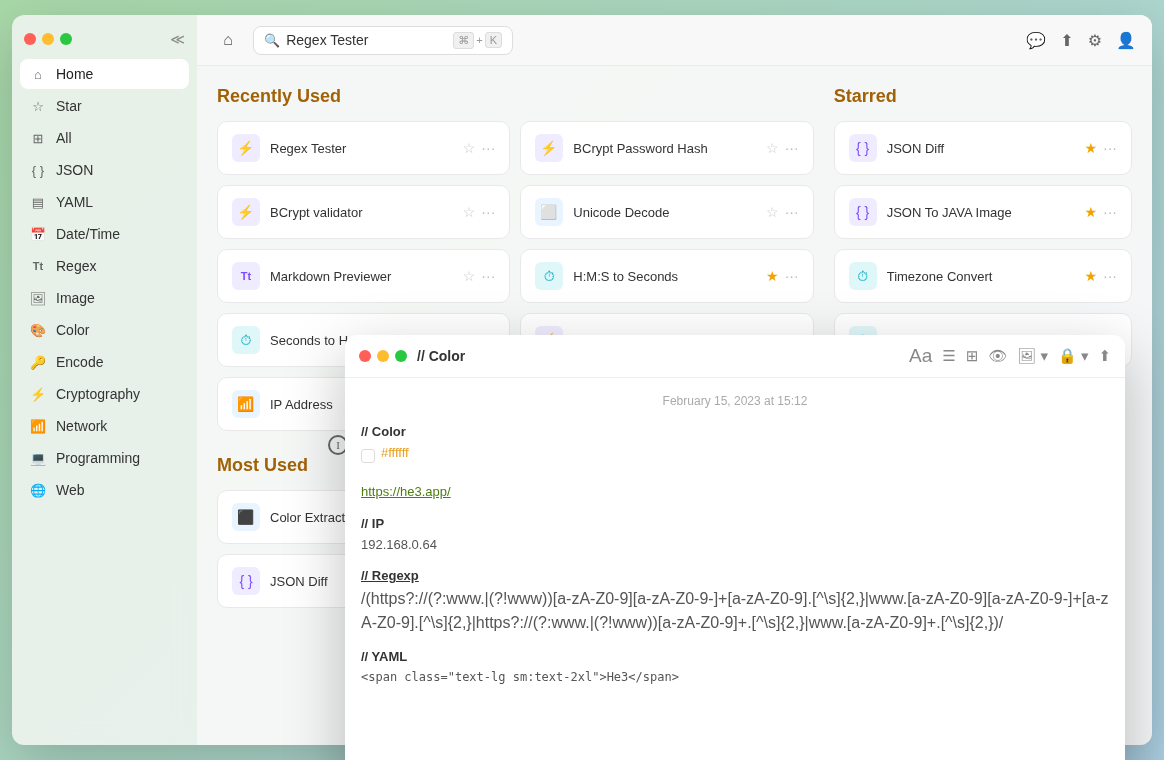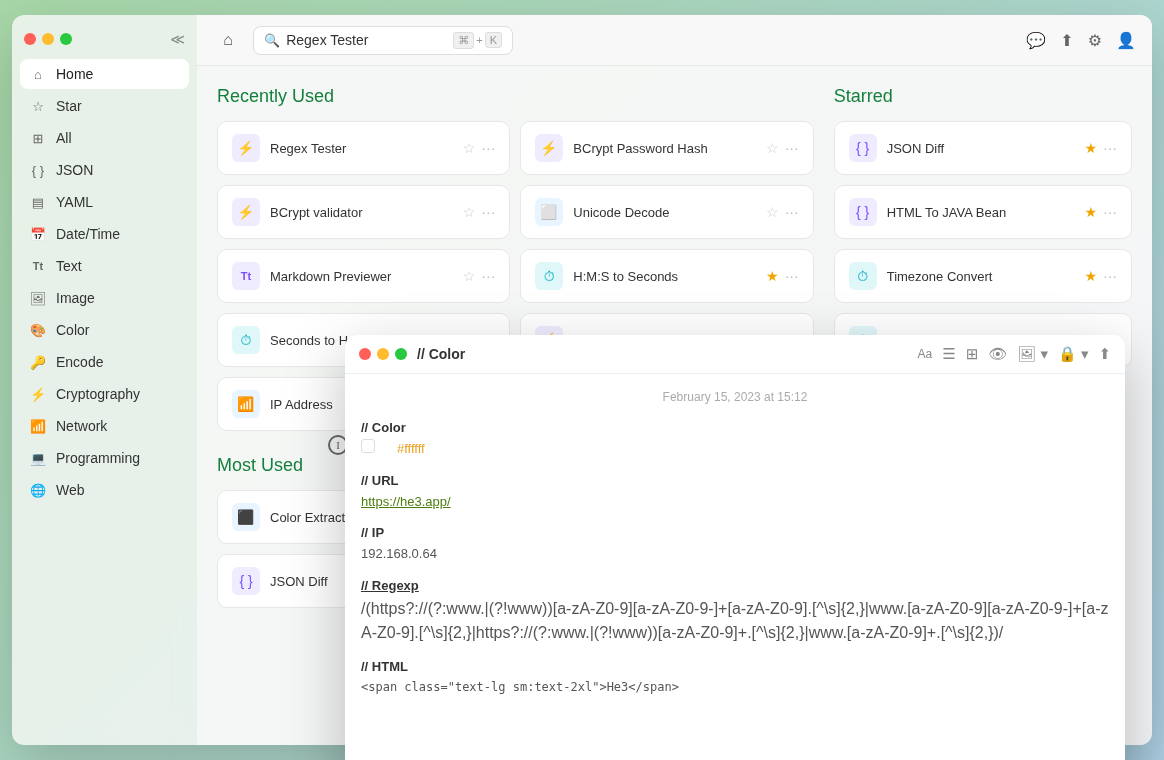--- a/index.html
+++ b/index.html
@@ -162,22 +162,22 @@
       cursor: pointer;
     }
     .scroll-area {
       flex: 1;
       overflow-y: auto;
       padding: 20px;
     }
     
     .section-title {
       font-size: 18px;
-      font-weight: 400;
-      color: #15803d;
+      font-weight: 700;
+      color: #a16207;
       margin-bottom: 14px;
     }
     .cards-grid {
       display: grid;
       grid-template-columns: 1fr 1fr;
       gap: 10px;
       margin-bottom: 24px;
     }
     .tool-card {
       background: white;
@@ -298,22 +298,22 @@
       color: #333;
       margin-bottom: 4px;
     }
     .modal-section-value {
       font-size: 13px;
       color: #555;
       line-height: 1.5;
     }
     .color-swatch {
       display: inline-flex;
-      align-items: flex-start;
-      gap: 22px;
+      align-items: flex-end;
+      gap: 6px;
     }
     .color-box {
       width: 14px;
       height: 14px;
       border-radius: 3px;
       display: inline-block;
     }
     .link-value {
       color: #4d7c0f;
       text-decoration: underline;
@@ -376,21 +376,21 @@
       <div class="sidebar-item">
         <span class="item-icon">▤</span>
         <span>YAML</span>
       </div>
       <div class="sidebar-item">
         <span class="item-icon">📅</span>
         <span>Date/Time</span>
       </div>
       <div class="sidebar-item">
         <span class="item-icon" style="font-size:11px;font-weight:bold;">Tt</span>
-        <span>Text</span>
+        <span>Regex</span>
       </div>
       <div class="sidebar-item">
         <span class="item-icon">🖼</span>
         <span>Image</span>
       </div>
       <div class="sidebar-item">
         <span class="item-icon">🎨</span>
         <span>Color</span>
       </div>
       <div class="sidebar-item">
@@ -572,21 +572,21 @@
             <div class="tool-card">
               <div class="card-icon card-icon-purple">{ }</div>
               <span class="card-name">JSON Diff</span>
               <div class="card-actions">
                 <span class="star-btn starred">★</span>
                 <span class="more-btn">···</span>
               </div>
             </div>
             <div class="tool-card">
               <div class="card-icon card-icon-purple">{ }</div>
-              <span class="card-name">HTML To JAVA Bean</span>
+              <span class="card-name">JSON To JAVA Image</span>
               <div class="card-actions">
                 <span class="star-btn starred">★</span>
                 <span class="more-btn">···</span>
               </div>
             </div>
             <div class="tool-card">
               <div class="card-icon card-icon-teal">⏱</div>
               <span class="card-name">Timezone Convert</span>
               <div class="card-actions">
                 <span class="star-btn starred">★</span>
@@ -614,21 +614,21 @@
 
   <div class="modal">
     <div class="modal-titlebar">
       <div class="modal-traffic-lights">
         <div class="traffic-light tl-red"></div>
         <div class="traffic-light tl-yellow"></div>
         <div class="traffic-light tl-green"></div>
       </div>
       <span class="modal-title">// Color</span>
       <div class="modal-tools">
-        <span style="font-size:12px;">Aa</span>
+        <span style="font-size:19px;">Aa</span>
         <span>☰</span>
         <span>⊞</span>
         <span>👁</span>
         <span>🖼 ▾</span>
         <span>🔒 ▾</span>
         <span>⬆</span>
       </div>
     </div>
     <div class="modal-body">
       <div class="modal-date">February 15, 2023 at 15:12</div>
@@ -638,35 +638,34 @@
         <div class="modal-section-value">
           <span class="color-swatch">
             <span class="color-box" style="background:#ffffff;border:1px solid #ddd;"></span>
             <span style="color:#e8a020;">#ffffff</span>
           </span>
         </div>
       </div>
 
 
       <div class="modal-section">
-        <div class="modal-section-label">// URL</div>
         <div class="modal-section-value">
           <span class="link-value">https://he3.app/</span>
         </div>
       </div>
 
       <div class="modal-section">
         <div class="modal-section-label">// IP</div>
         <div class="modal-section-value">192.168.0.64</div>
       </div>
 
       <div class="modal-section">
         <div class="modal-section-label"><span class="underline-label">// Regexp</span></div>
         <div class="modal-section-value" style="word-break:break-all;font-size:16px;">/(https?://(?:www.|(?!www))[a-zA-Z0-9][a-zA-Z0-9-]+[a-zA-Z0-9].[^\s]{2,}|www.[a-zA-Z0-9][a-zA-Z0-9-]+[a-zA-Z0-9].[^\s]{2,}|https?://(?:www.|(?!www))[a-zA-Z0-9]+.[^\s]{2,}|www.[a-zA-Z0-9]+.[^\s]{2,})/</div>
       </div>
 
       <div class="modal-section">
-        <div class="modal-section-label">// HTML</div>
+        <div class="modal-section-label">// YAML</div>
         <div class="modal-section-value" style="font-family:monospace;font-size:12px;">&lt;span class="text-lg sm:text-2xl"&gt;He3&lt;/span&gt;</div>
       </div>
     </div>
   </div>
 </div>
 
 </body></html>

